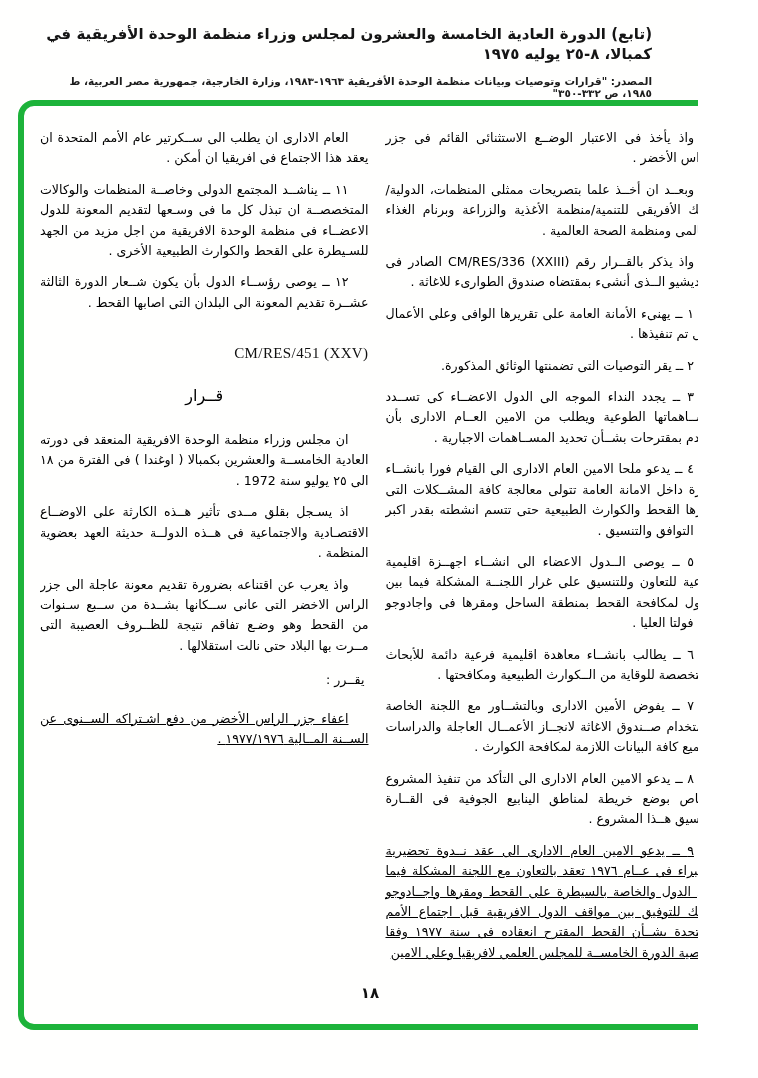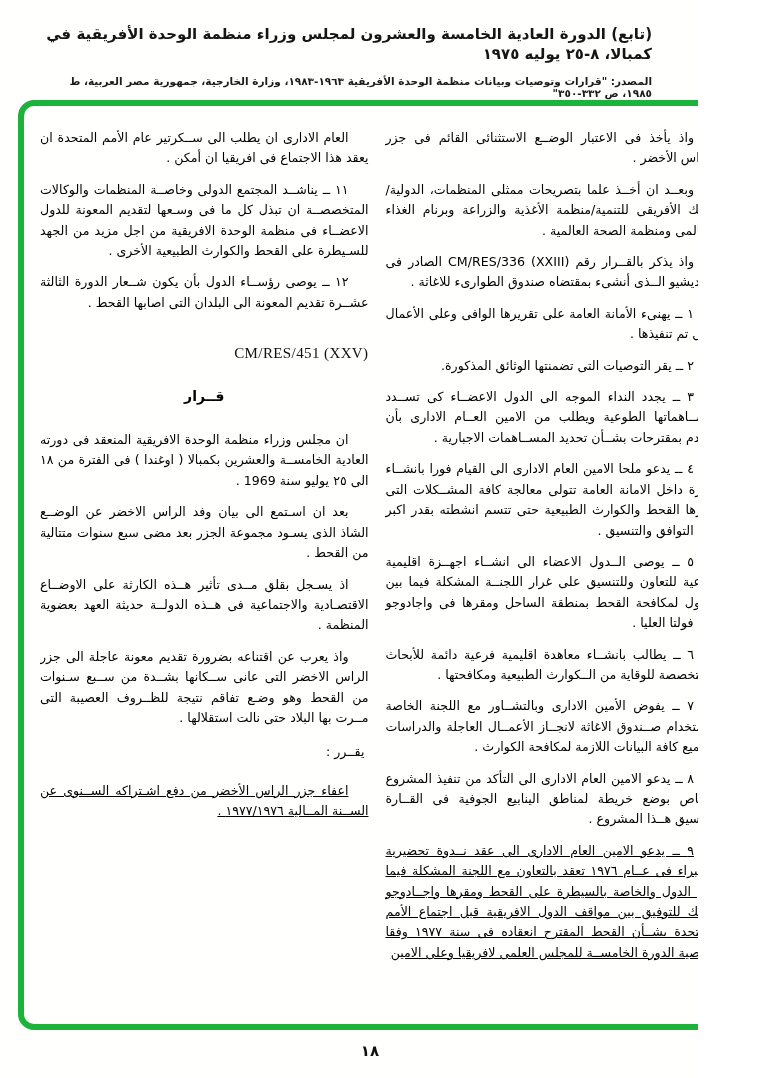--- a/index.html
+++ b/index.html
@@ -34,28 +34,28 @@
   .para.last{margin-bottom:0;text-decoration:underline;}
 
   .code{
     direction:ltr;text-align:right;text-indent:0;
     font-family:"Liberation Serif","DejaVu Serif",serif;
     font-size:15px;letter-spacing:0.4px;color:#101010;
     margin:30px 0 22px 0;
   }
   .res-title{
     text-align:center;text-indent:0;
-    font-weight:bold;font-size:14px;
+    font-weight:normal;font-size:16px;
     margin:0 0 24px 0;
   }
   .decide{text-indent:4px;margin:14px 0 18px 0;}
 
   
   .pageno{
-    position:absolute;left:0;top:1042px;width:740px;
+    position:absolute;left:0;top:984px;width:740px;
     text-align:center;font-size:15px;font-weight:bold;color:#111;
   }
 </style>
 </head>
 <body>
 
 <div class="page">
 
   <div class="header">
     <div class="h1">(تابع) الدورة العادية الخامسة والعشرون لمجلس وزراء منظمة الوحدة الأفريقية في كمبالا، ٨-٢٥ يوليه ١٩٧٥</div>
@@ -79,22 +79,21 @@
         <p class="para">٨ ــ يدعو الامين العام الادارى الى التأكد من تنفيذ المشروع الخاص بوضع خريطة لمناطق الينابيع الجوفية فى القــارة وتنسيق هــذا المشروع .</p>
         <p class="para last">٩ ــ يدعو الامين العام الادارى الى عقد نــدوة تحضيرية للخبراء فى عــام ١٩٧٦ تعقد بالتعاون مع اللجنة المشكلة فيما بين الدول والخاصة بالسيطرة على القحط ومقرها واجــادوجو وذلك للتوفيق بين مواقف الدول الافريقية قبل اجتماع الأمم المتحدة بشــأن القحط المقترح انعقاده فى سنة ١٩٧٧ وفقا لتوصية الدورة الخامســة للمجلس العلمى لافريقيا وعلى الامين</p>
       </div>
 
       <div class="col">
         <p class="para">العام الادارى ان يطلب الى ســكرتير عام الأمم المتحدة ان يعقد هذا الاجتماع فى افريقيا ان أمكن .</p>
         <p class="para">١١ ــ يناشــد المجتمع الدولى وخاصــة المنظمات والوكالات المتخصصــة ان تبذل كل ما فى وسـعها لتقديم المعونة للدول الاعضــاء فى منظمة الوحدة الافريقية من اجل مزيد من الجهد للسـيطرة على القحط والكوارث الطبيعية الأخرى .</p>
         <p class="para">١٢ ــ يوصى رؤســاء الدول بأن يكون شــعار الدورة الثالثة عشــرة تقديم المعونة الى البلدان التى اصابها القحط .</p>
         <p class="para code">CM/RES/451 (XXV)</p>
         <p class="para res-title">قــرار</p>
-        <p class="para">ان مجلس وزراء منظمة الوحدة الافريقية المنعقد فى دورته العادية الخامســة والعشرين بكمبالا ( اوغندا ) فى الفترة من ١٨ الى ٢٥ يوليو سنة 1969 .</p>
-        <p class="para">بعد ان اسـتمع الى بيان وفد الراس الاخضر عن الوضــع الشاذ الذى يسـود مجموعة الجزر بعد مضى سبع سنوات متتالية من القحط .</p>
+        <p class="para">ان مجلس وزراء منظمة الوحدة الافريقية المنعقد فى دورته العادية الخامســة والعشرين بكمبالا ( اوغندا ) فى الفترة من ١٨ الى ٢٥ يوليو سنة 1972 .</p>
         <p class="para">اذ يسـجل بقلق مــدى تأثير هــذه الكارثة على الاوضــاع الاقتصـادية والاجتماعية فى هــذه الدولــة حديثة العهد بعضوية المنظمة .</p>
         <p class="para">واذ يعرب عن اقتناعه بضرورة تقديم معونة عاجلة الى جزر الراس الاخضر التى عانى ســكانها بشــدة من ســبع سـنوات من القحط وهو وضـع تفاقم نتيجة للظــروف العصيبة التى مــرت بها البلاد حتى نالت استقلالها .</p>
         <p class="para decide">يقــرر :</p>
         <p class="para last">اعفاء جزر الراس الأخضر من دفع اشـتراكه الســنوى عن الســنة المــالية ١٩٧٧/١٩٧٦ .</p>
       </div>
 
     </div>
   </div>
 
   <div class="pageno">١٨</div>

